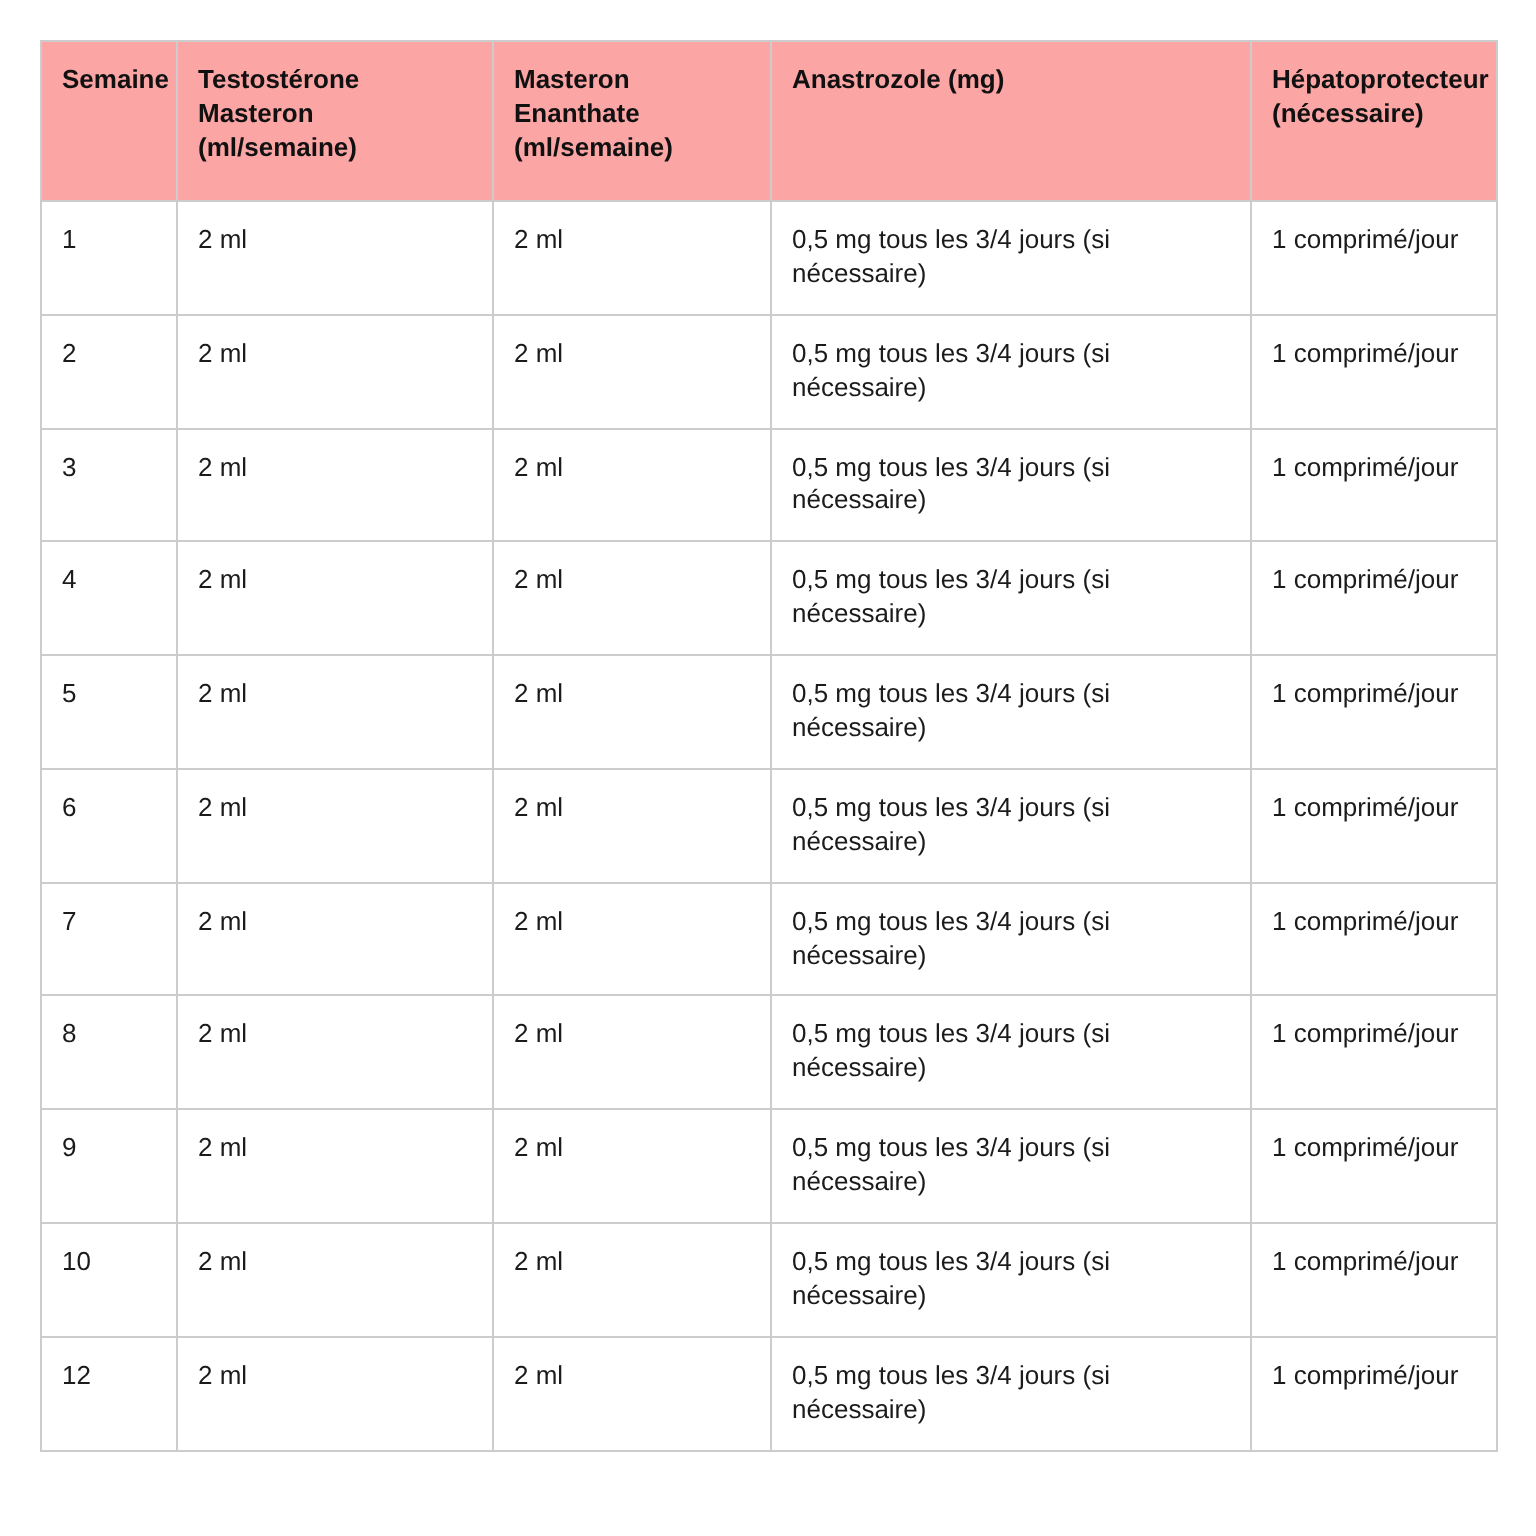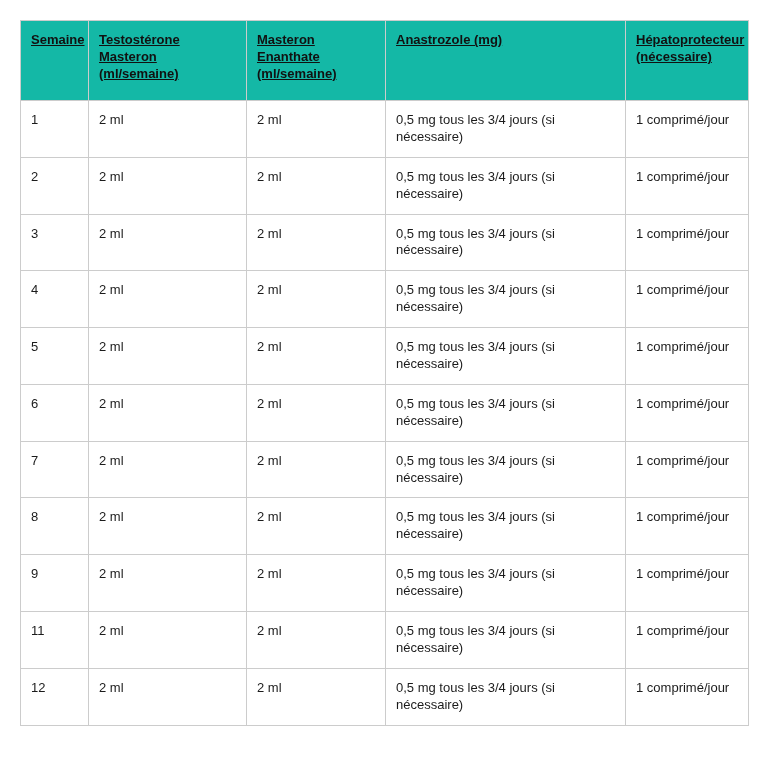--- a/index.html
+++ b/index.html
@@ -27,26 +27,25 @@
     border: 1px solid #cccccc;
     vertical-align: top;
     text-align: left;
     padding: 11px 10px;
     overflow: hidden;
     box-sizing: border-box;
   }
   .data-table thead tr { height: 80px; }
   .data-table tbody tr { height: 54px; }
   .data-table th {
-    background: #14b8a6;
+    background: #fca5a5;
     font-weight: 700;
     font-size: 13px;
     line-height: 1.3;
     color: #111111;
-    text-decoration: underline;
   }
   .data-table td {
     background: #ffffff;
     font-size: 13px;
     line-height: 1.3;
     color: #1b1b1b;
   }
   col.c-week  { width: 68px; }
   col.c-testo { width: 158px; }
   col.c-mast  { width: 139px; }
@@ -132,21 +131,21 @@
           <td>1 comprimé/jour</td>
         </tr>
         <tr>
           <td>9</td>
           <td>2 ml</td>
           <td>2 ml</td>
           <td>0,5 mg tous les 3/4 jours (si nécessaire)</td>
           <td>1 comprimé/jour</td>
         </tr>
         <tr>
-          <td>11</td>
+          <td>10</td>
           <td>2 ml</td>
           <td>2 ml</td>
           <td>0,5 mg tous les 3/4 jours (si nécessaire)</td>
           <td>1 comprimé/jour</td>
         </tr>
         <tr>
           <td>12</td>
           <td>2 ml</td>
           <td>2 ml</td>
           <td>0,5 mg tous les 3/4 jours (si nécessaire)</td>

